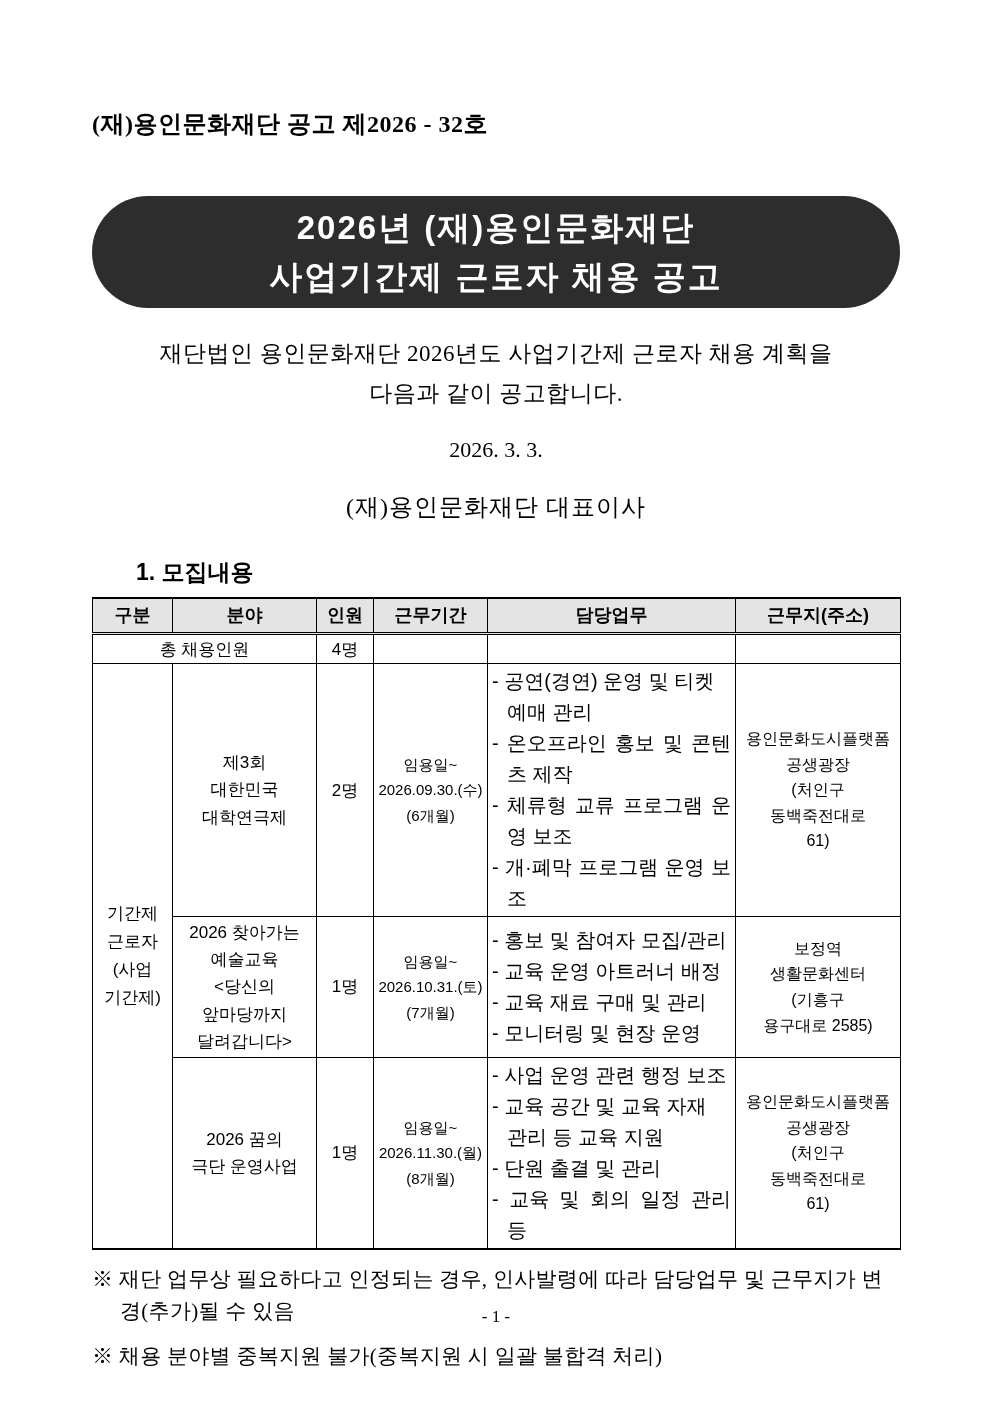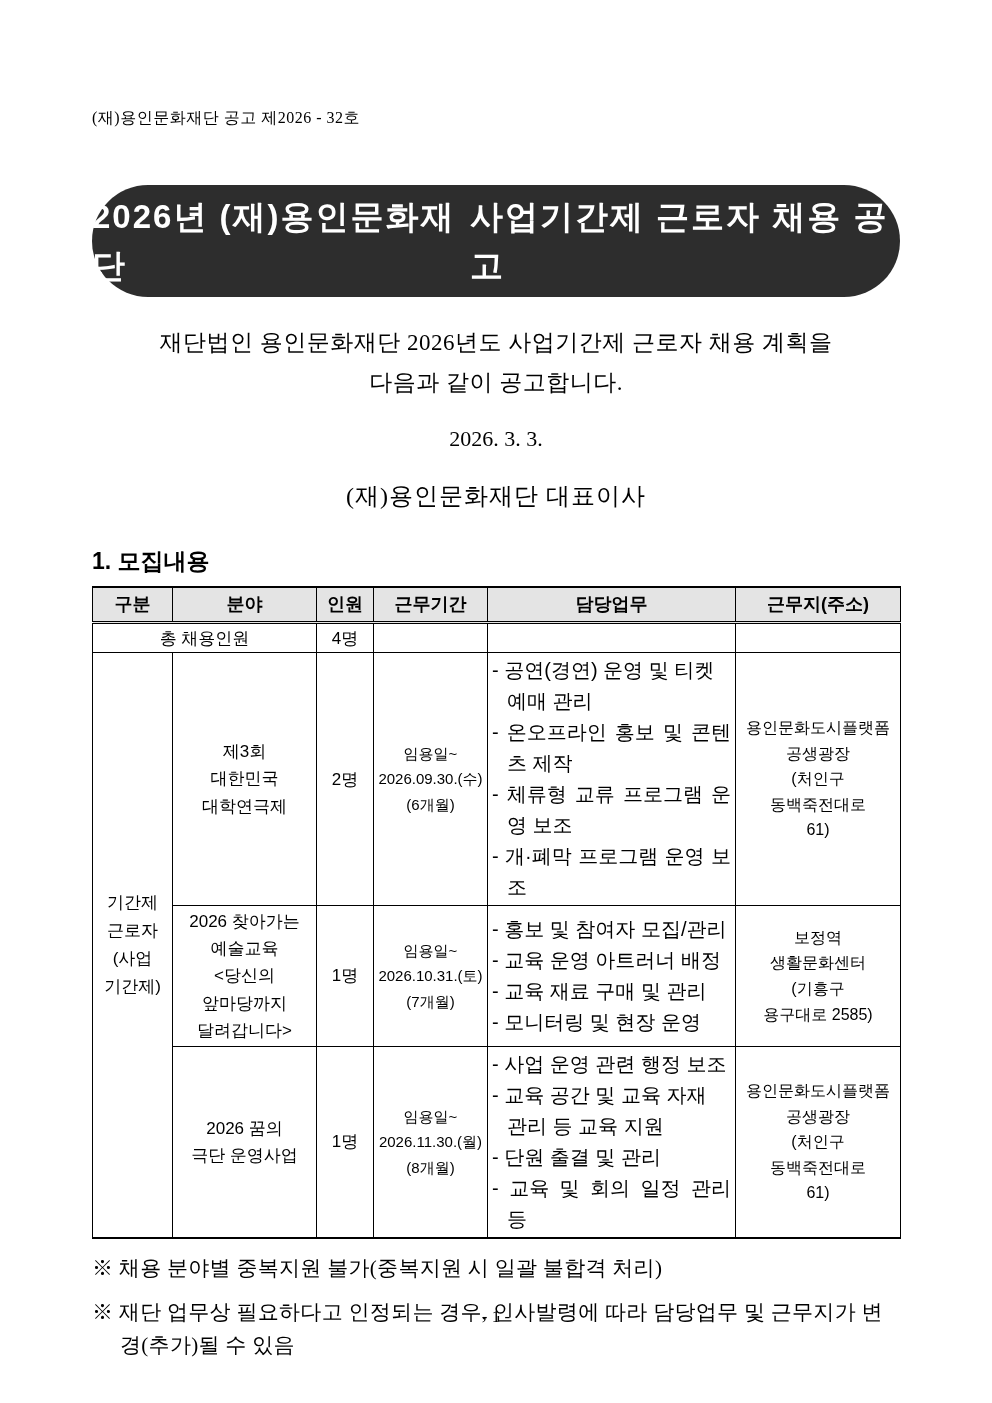--- a/index.html
+++ b/index.html
@@ -16,31 +16,32 @@
     color: var(--ink);
   }
   .page {
     position: relative;
     width: 992px; height: 1403px;
     padding: 108px 92px 0 92px;
     overflow: hidden;
     background: #ffffff;
   }
   .doc-number {
-    font-size: 16px;
+    font-size: 24px;
     letter-spacing: 0.5px;
+    font-weight: bold;
   }
   .banner {
     margin-top: 56px;
     width: 100%;
     height: 112px;
     background: var(--banner-bg);
     color: var(--banner-text);
     border-radius: 56px;
-    display: flex; flex-direction: row;
+    display: flex; flex-direction: column;
     align-items: center; justify-content: center;
     font-family: "Liberation Sans", sans-serif;
     font-weight: bold;
     font-size: 33px;
     line-height: 1.5;
     letter-spacing: 2px;
   }
   .intro {
     margin-top: 26px;
     text-align: center;
@@ -57,20 +58,21 @@
     margin-top: 28px;
     text-align: center;
     font-size: 24px;
     letter-spacing: 1px;
   }
   .section-title {
     margin-top: 34px;
     font-family: "Liberation Sans", sans-serif;
     font-weight: bold;
     font-size: 23px;
+    margin-left: 44px;
   }
   table.recruit {
     margin-top: 9px;
     width: 100%;
     border-collapse: collapse;
     table-layout: fixed;
     border-top: 2px solid var(--ink);
     border-bottom: 2px solid var(--ink);
     font-family: "Liberation Sans", sans-serif;
     font-size: 17px;
@@ -239,19 +241,19 @@
         <td class="location-cell pre">용인문화도시플랫폼
 공생광장
 (처인구
 동백죽전대로
 61)</td>
       </tr>
     </tbody>
   </table>
 
   <div class="notes">
+    <div class="note">※ 재단 업무상 필요하다고 인정되는 경우, 인사발령에 따라 담당업무 및 근무지가 변경(추가)될 수 있음</div>
     <div class="note">※ 채용 분야별 중복지원 불가(중복지원 시 일괄 불합격 처리)</div>
-    <div class="note">※ 재단 업무상 필요하다고 인정되는 경우, 인사발령에 따라 담당업무 및 근무지가 변경(추가)될 수 있음</div>
   </div>
 
   <div class="page-number">- 1 -</div>
 
 </div>
 
 </body></html>

